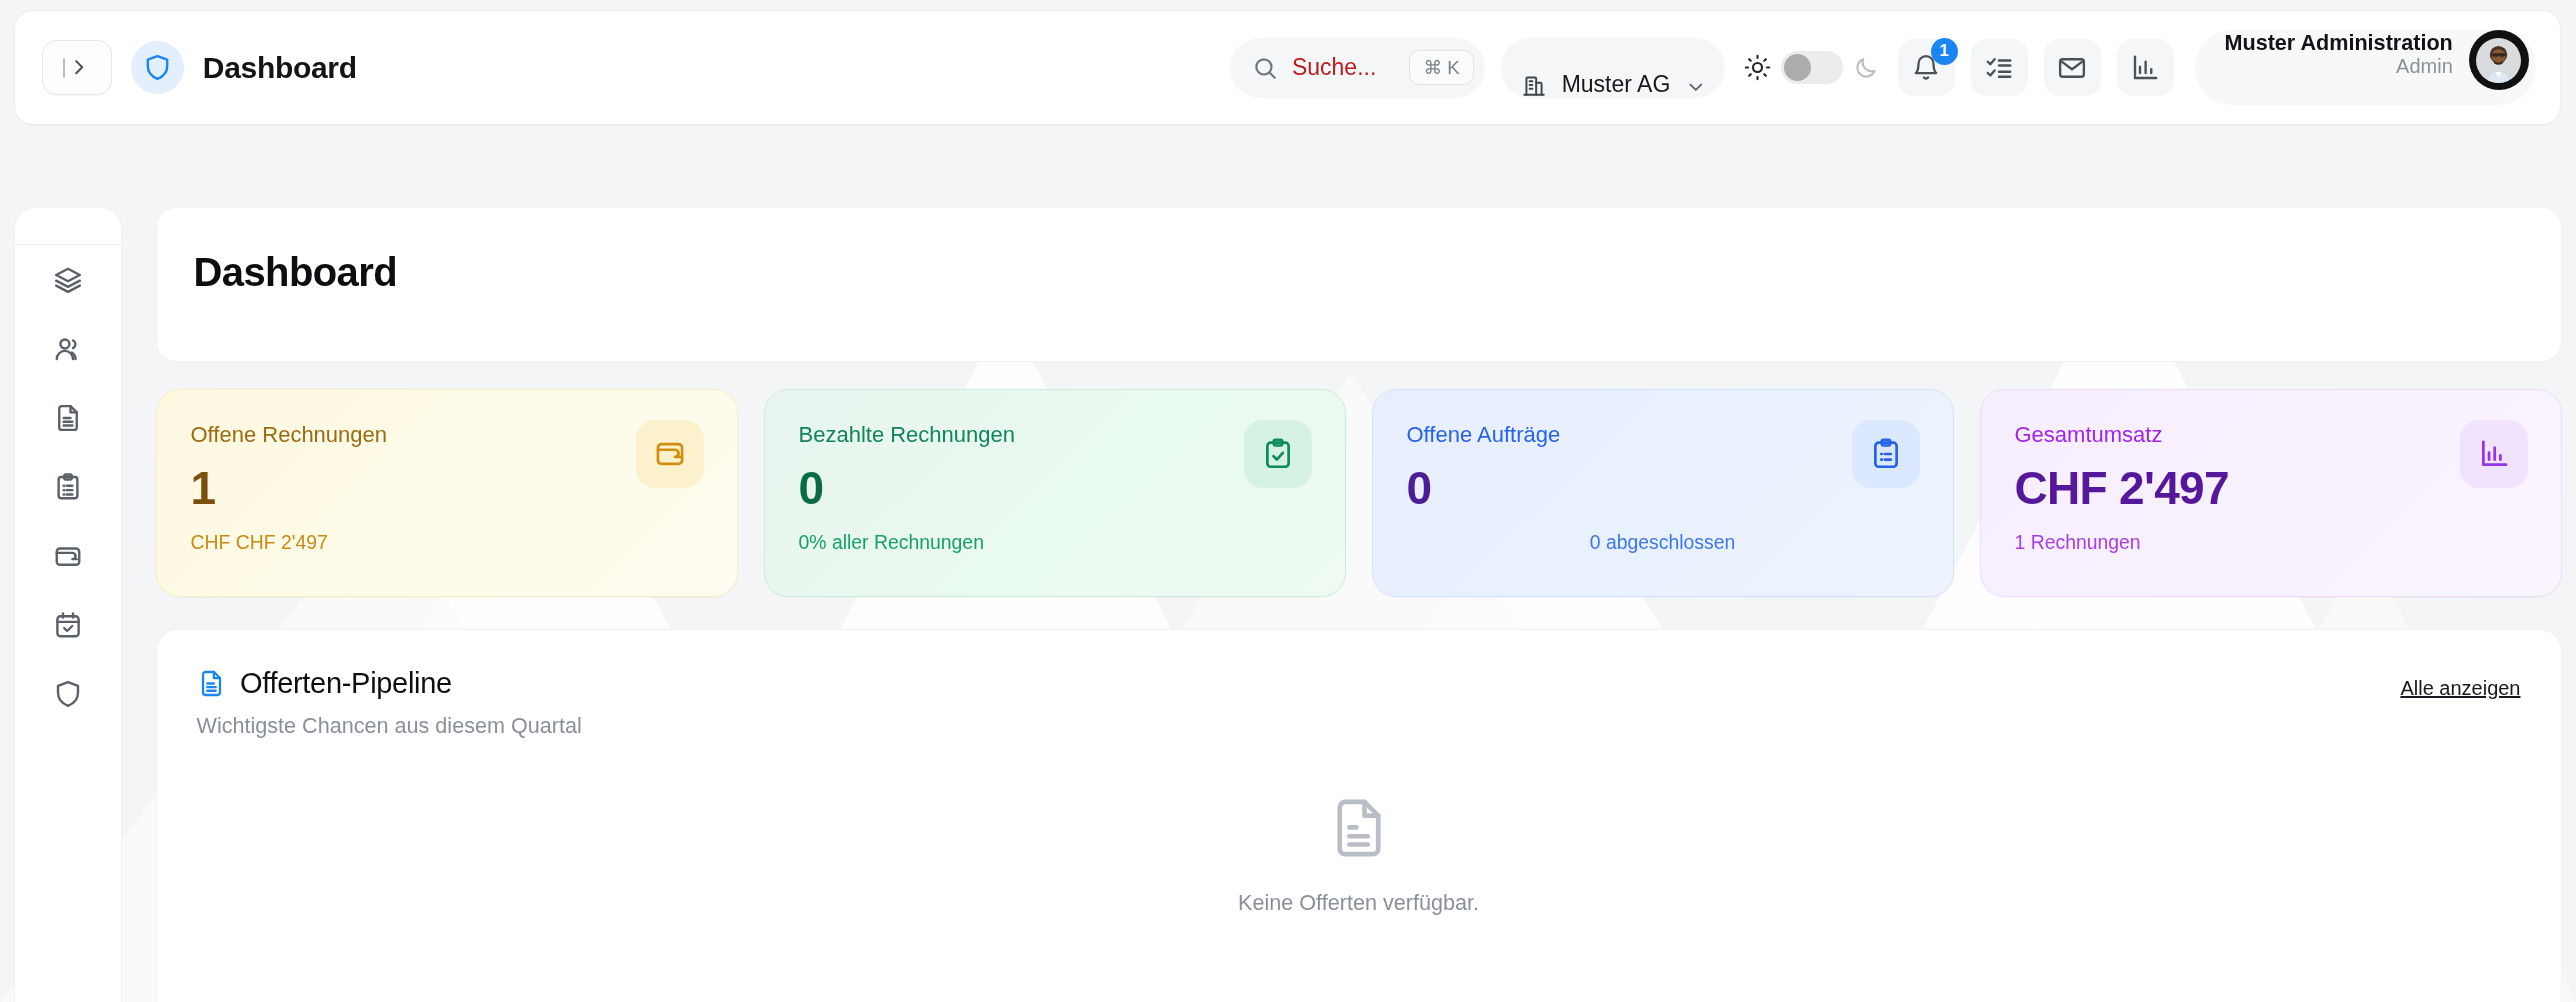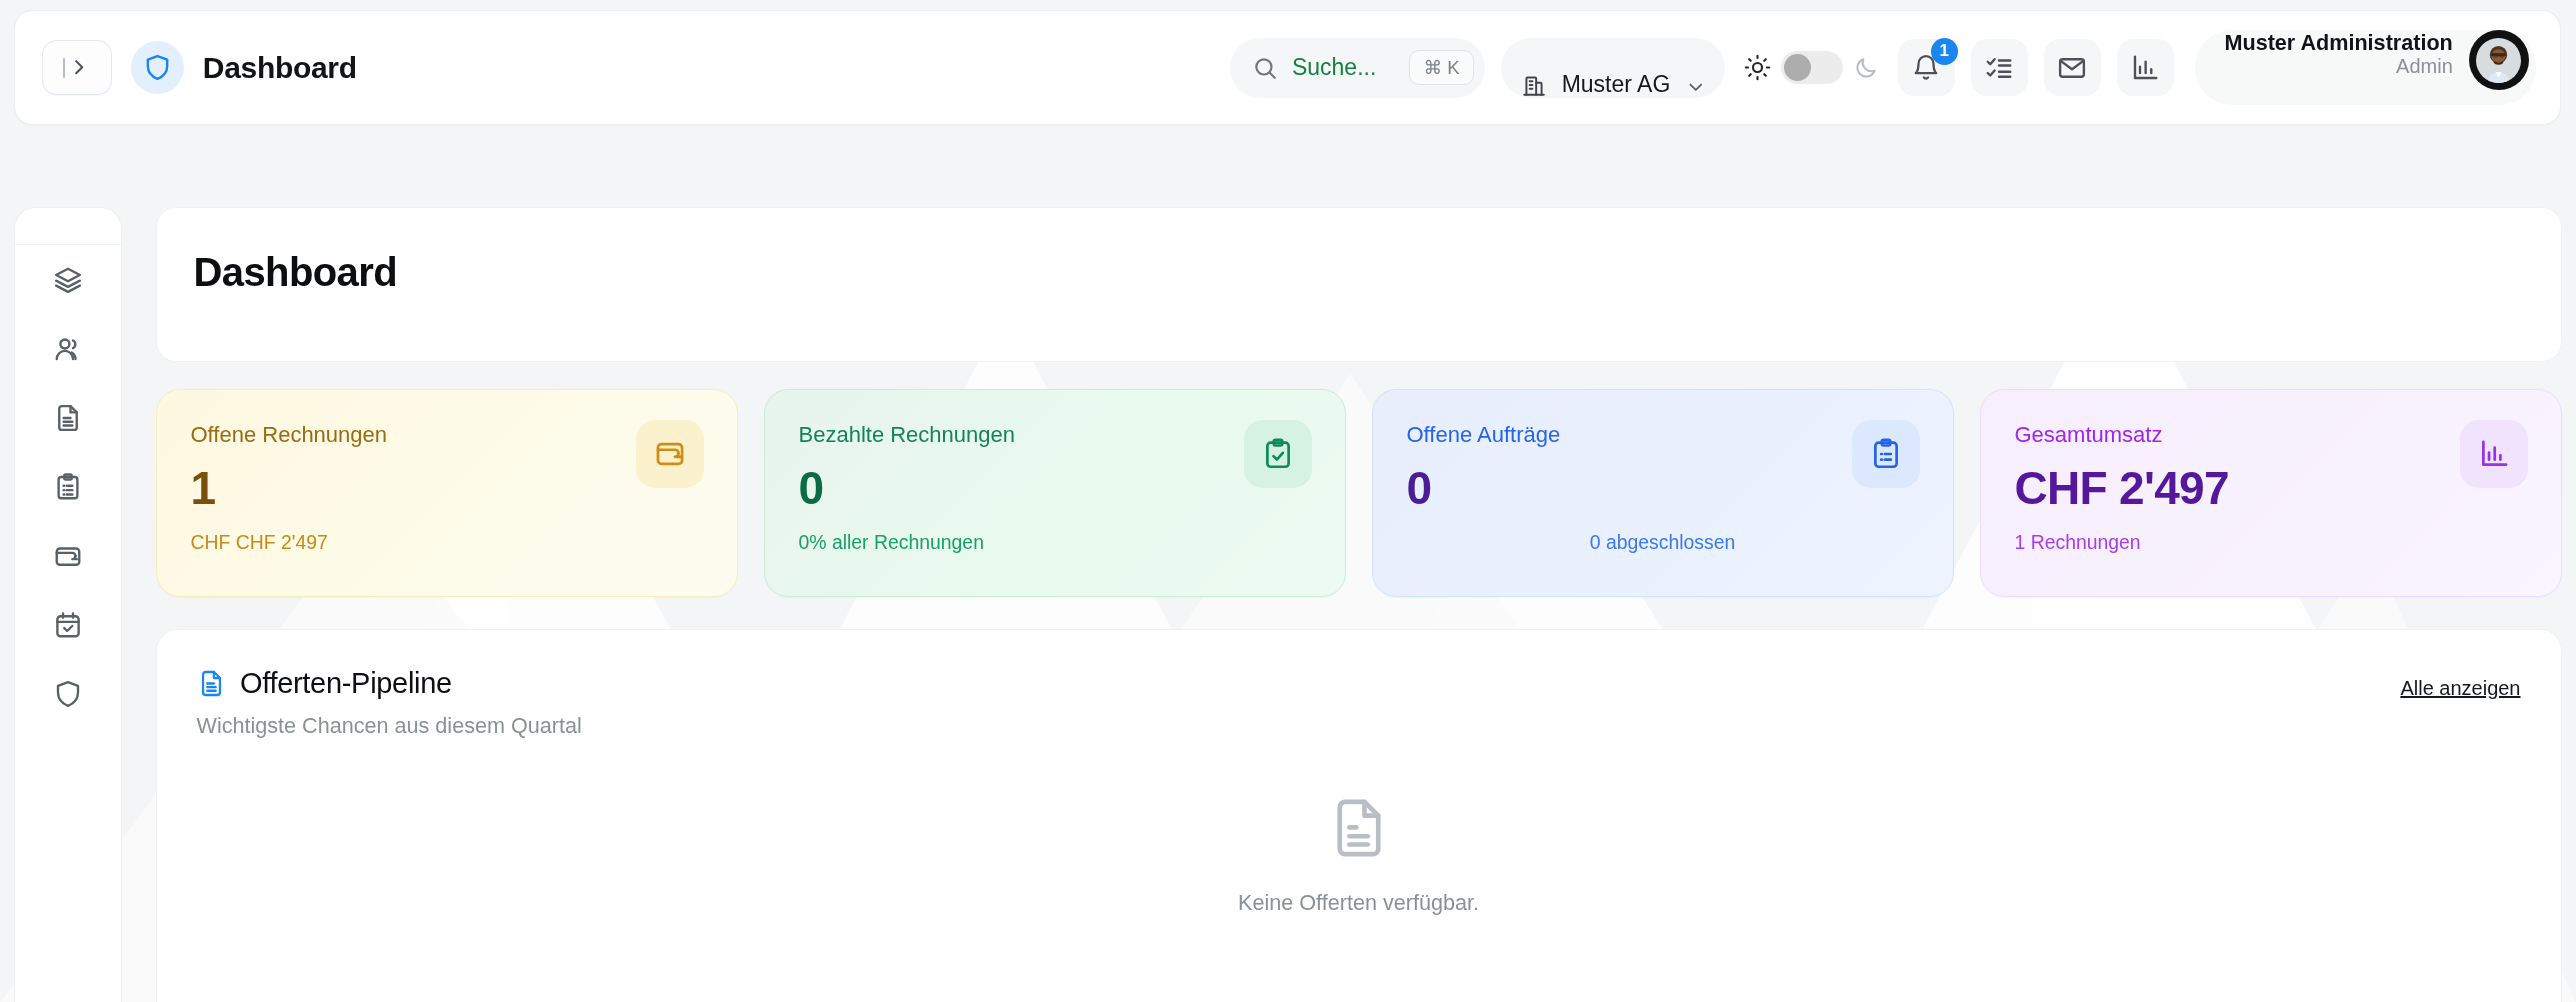--- a/index.html
+++ b/index.html
@@ -85,21 +85,21 @@
 
   .searchbox {
     height: 60px;
     min-width: 216px;
     background: #f5f6f7;
     border-radius: 30px;
     display: flex; align-items: center;
     gap: 14.4px;
     padding: 0 11.5px 0 21.6px;
   }
-  .searchbox .ph { font-size: 23px; color: #15803d; white-space: nowrap; }
+  .searchbox .ph { font-size: 23px; color: #b91c1c; white-space: nowrap; }
   .kbd {
     margin-left: 18.7px;
     border: 0.7px solid #e0e2e6;
     border-radius: 10px;
     padding: 5.7px 13px;
     font-size: 18.7px;
     color: #7c828b;
     background: #fafbfb;
     white-space: nowrap;
   }

